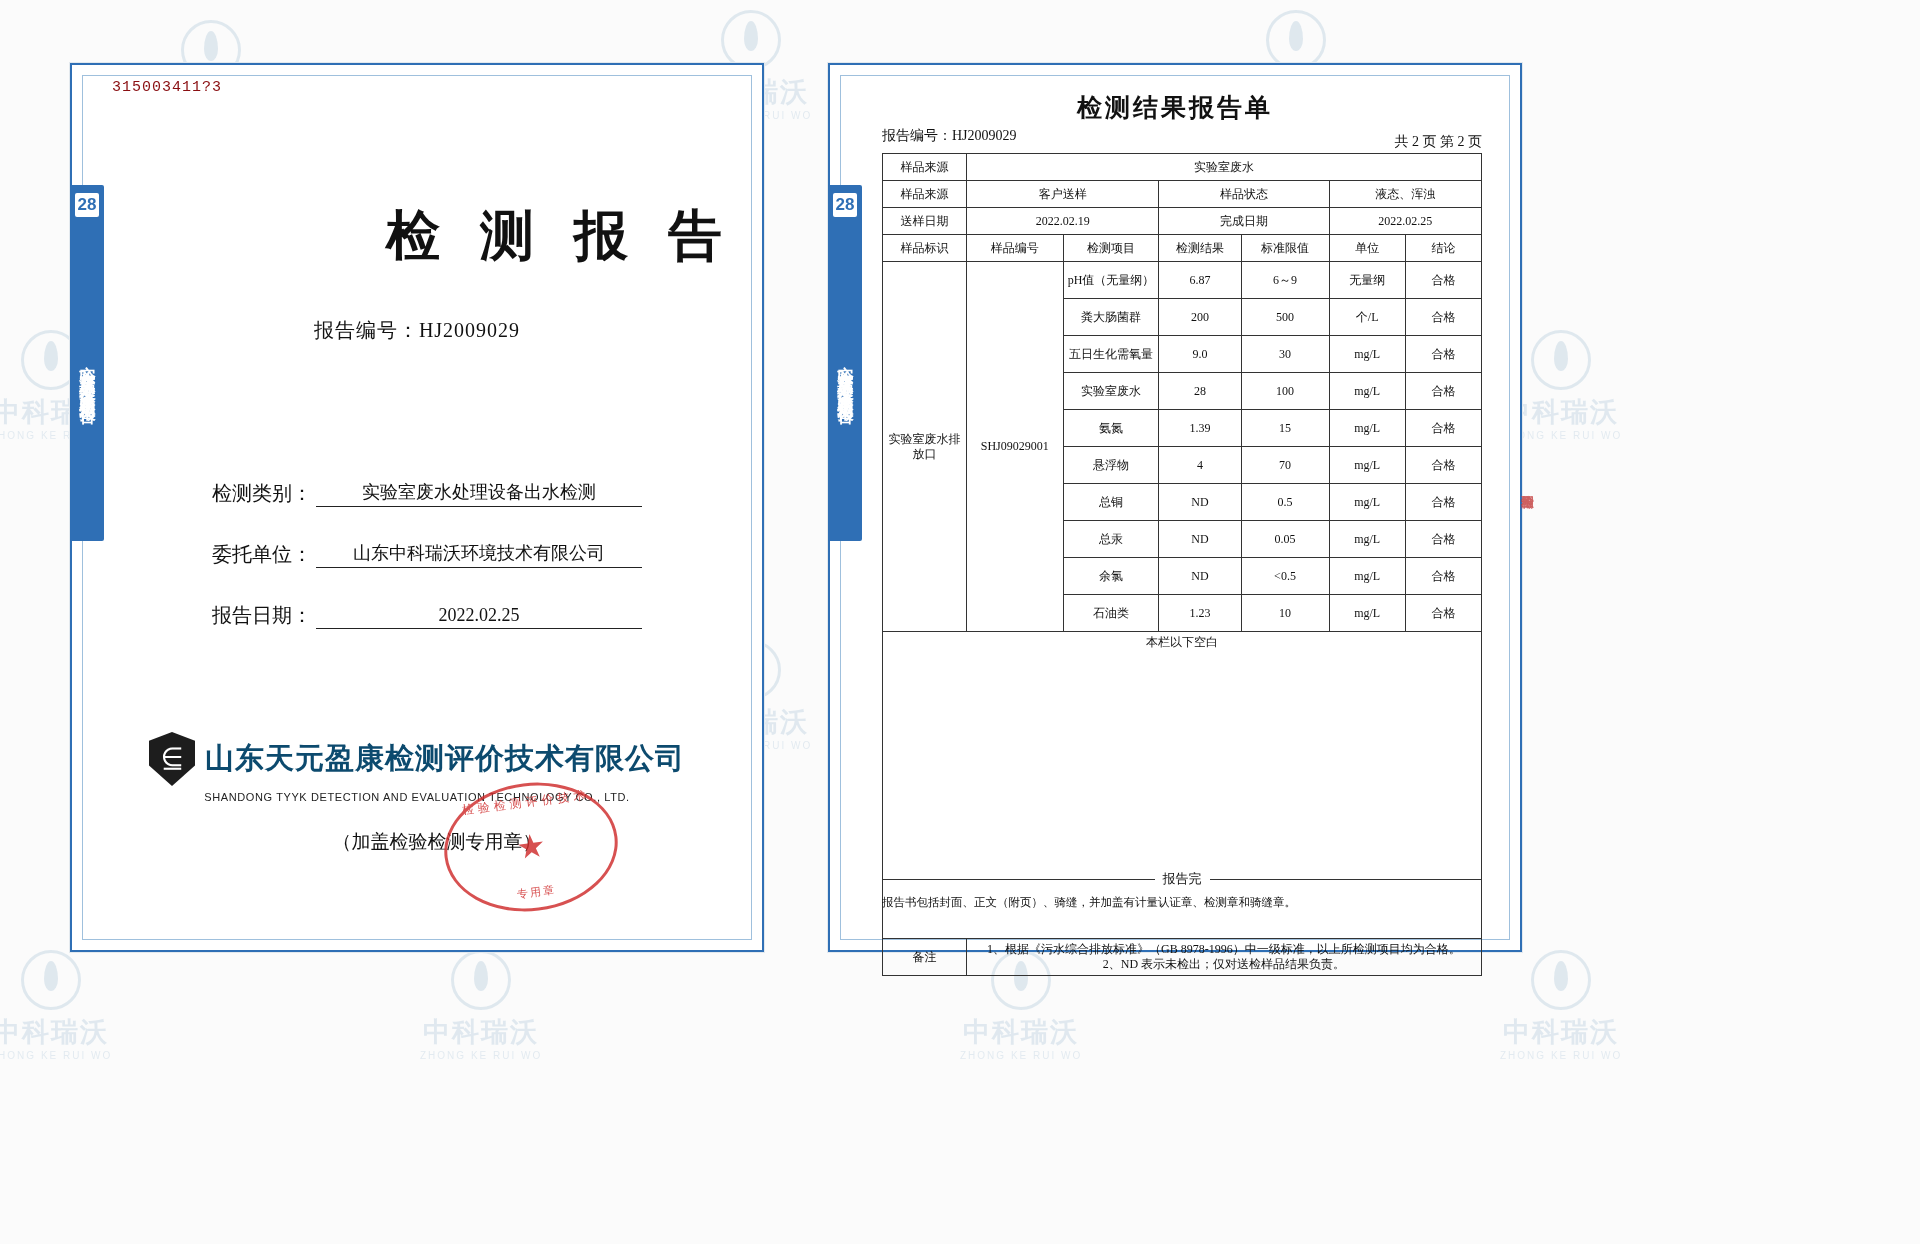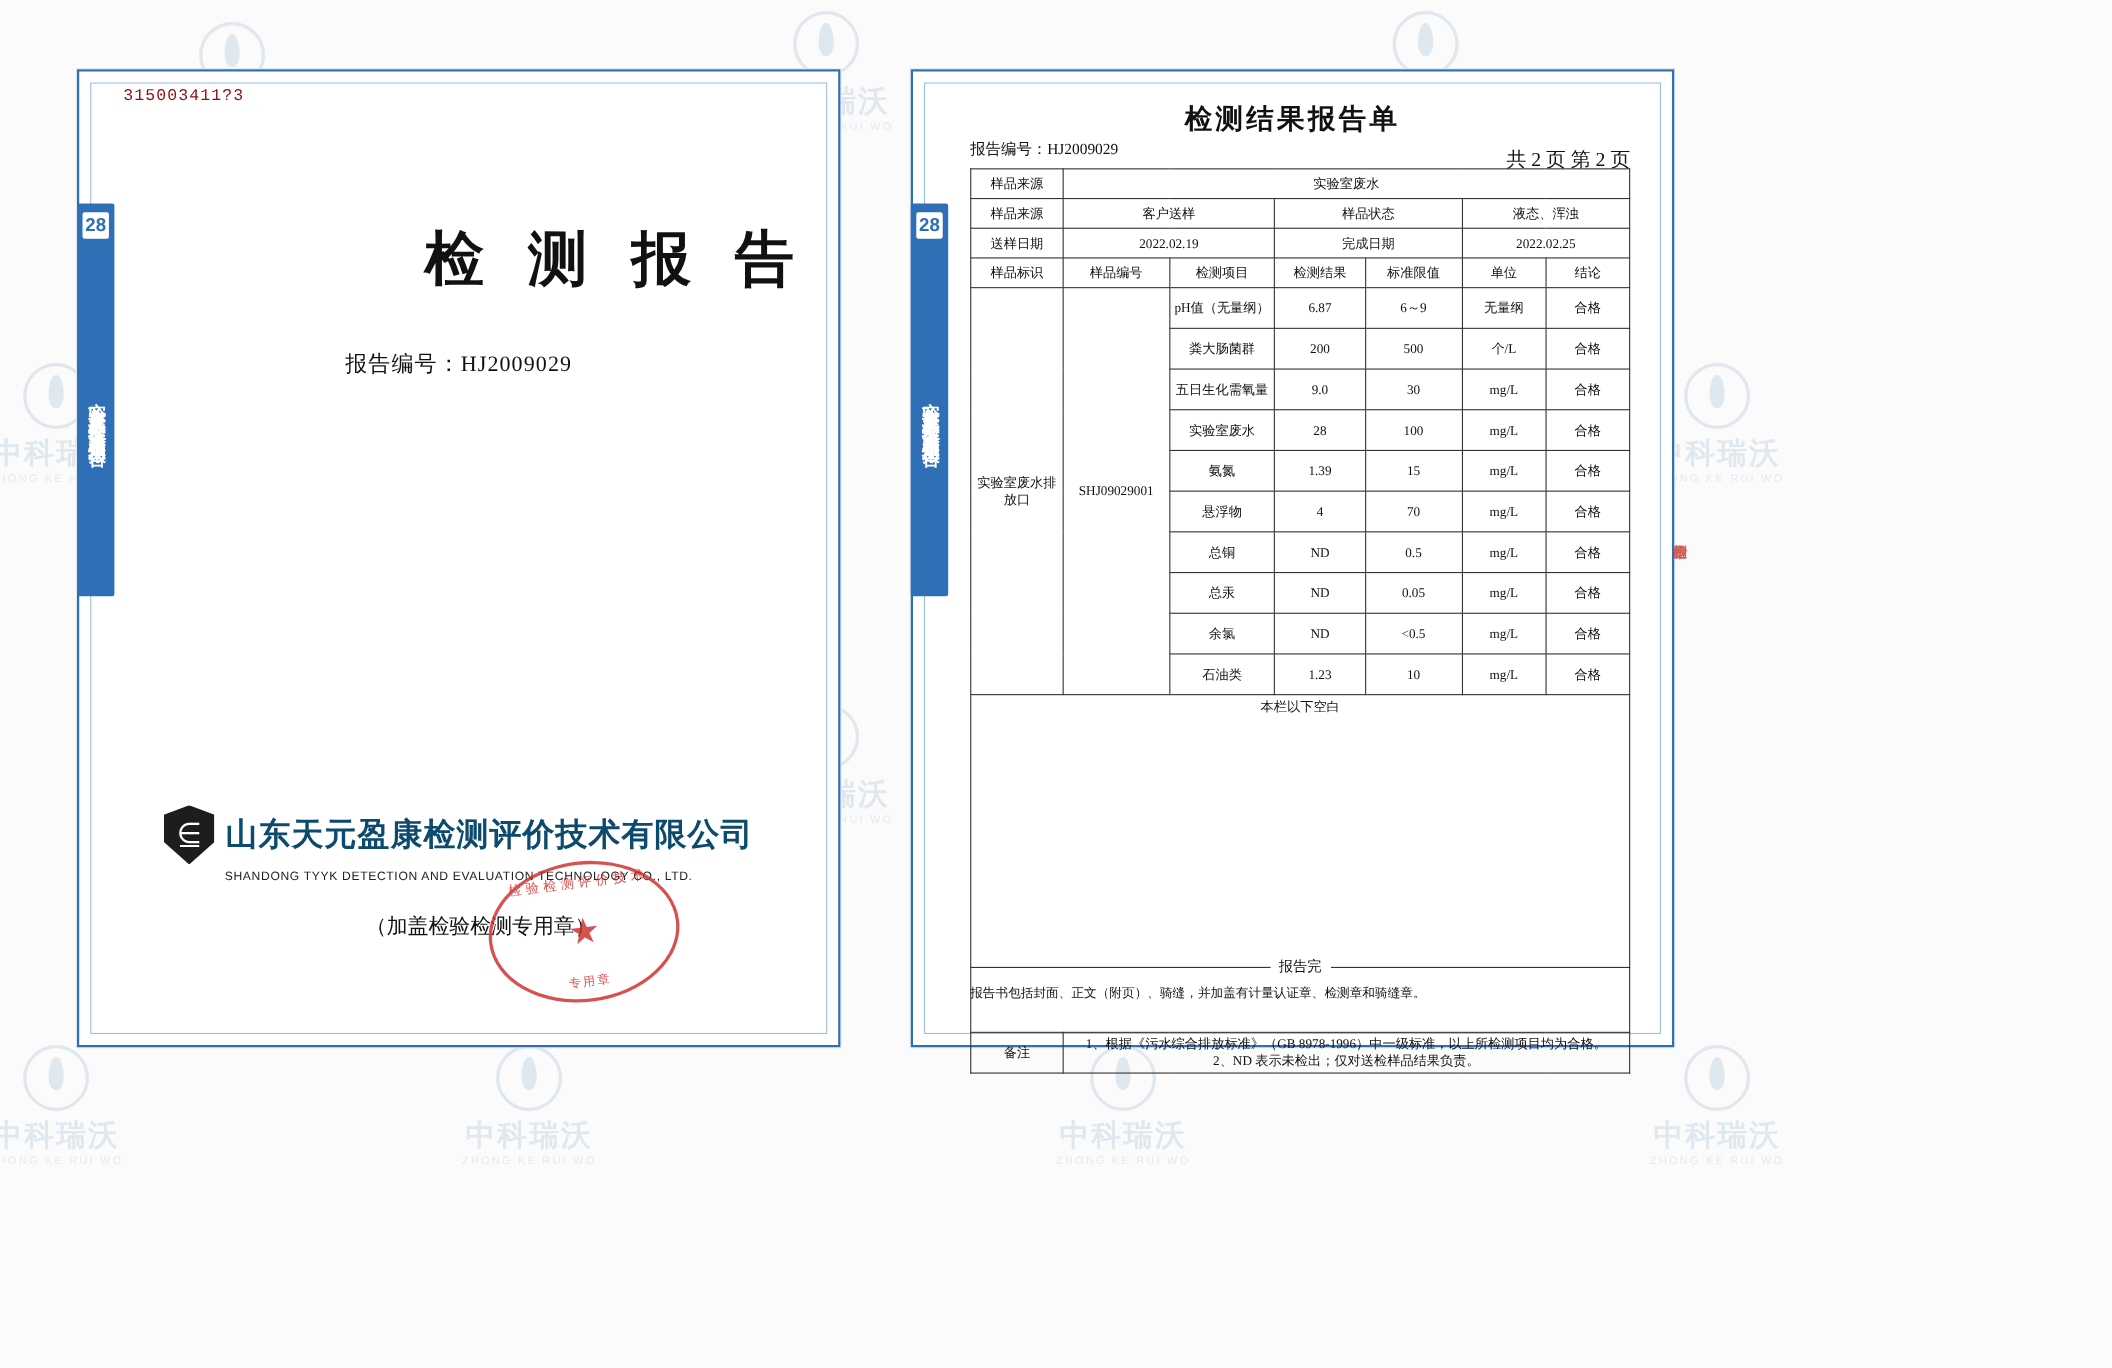--- a/index.html
+++ b/index.html
@@ -238,21 +238,21 @@
     letter-spacing:3px;
     color:#111;
     z-index:2;
   }
   .p2-repno{
     position:absolute;left:52px;top:62px;
     font-size:14px;color:#111;z-index:2;
   }
   .p2-pages{
     position:absolute;right:38px;top:68px;
-    font-size:18px;color:#111;z-index:2;
+    font-size:14px;color:#111;z-index:2;
   }
   table.rep{
     position:absolute;
     left:52px;top:88px;
     width:600px;
     border-collapse:collapse;
     z-index:2;
     background:transparent;
   }
   table.rep td,table.rep th{
@@ -380,20 +380,34 @@
   <div class="barcode-txt">315003411?3</div>
 
   <div class="spine">
     <span class="num">28</span>
     <span class="vtext">实验室废水处理设备出水检测报告</span>
   </div>
 
   <div class="ttl-cn">检测报告</div>
   <div class="rep-no">报告编号：HJ2009029</div>
 
+  <div class="fields">
+    <div class="field-row">
+      <span class="field-label">检测类别：</span>
+      <span class="field-val">实验室废水处理设备出水检测</span>
+    </div>
+    <div class="field-row">
+      <span class="field-label">委托单位：</span>
+      <span class="field-val">山东中科瑞沃环境技术有限公司</span>
+    </div>
+    <div class="field-row">
+      <span class="field-label">报告日期：</span>
+      <span class="field-val">2022.02.25</span>
+    </div>
+  </div>
 
   <div class="stamp">
     <div class="s-top">检验检测评价技术</div>
     <div class="s-bot">专用章</div>
   </div>
 
   <div class="company-block">
     <div class="company-line">
       <span class="shield"></span>
       <span class="company-cn">山东天元盈康检测评价技术有限公司</span>

